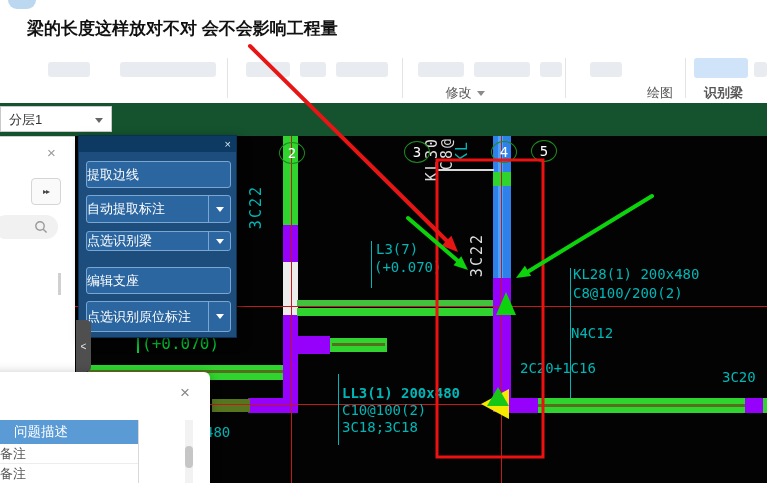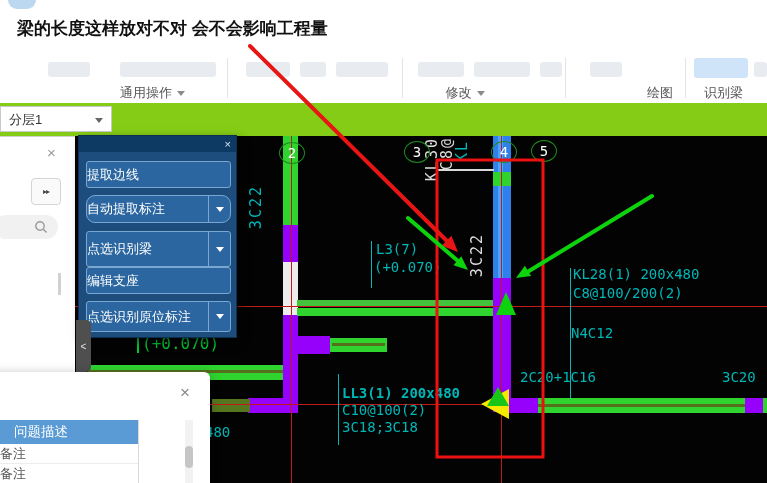--- a/index.html
+++ b/index.html
@@ -8,21 +8,21 @@
   
   .toolbar{position:absolute;left:0;top:55px;width:767px;height:48px;background:#fff;
            border-bottom:1px solid #d8d8d8;}
   .iblob{position:absolute;height:15px;background:#e8ecf1;border-radius:3px;}
   .iblob.hl{background:#cfe4f8;}
   .tdiv{position:absolute;top:3px;width:1px;height:40px;background:#e3e3e3;}
   .tlabel{position:absolute;top:29px;font-size:13px;color:#555;text-align:center;white-space:nowrap;}
   .caret{display:inline-block;width:0;height:0;border:4px solid transparent;
          border-top:5px solid #8a8a8a;margin-left:5px;position:relative;top:3px;}
   
-  .layerbar{position:absolute;left:0;top:103px;width:767px;height:33px;background:#84cc16;
+  .layerbar{position:absolute;left:0;top:103px;width:767px;height:33px;background:#14532d;
             border-bottom:1px solid #cfcfcf;}
   .combo{position:absolute;left:0;top:3px;width:112px;height:26px;background:#fff;
          border:1px solid #c9c9c9;font-size:13px;color:#333;line-height:26px;padding-left:8px;box-sizing:border-box;}
   .combo .caret{position:absolute;right:8px;top:11px;border-top-color:#666;}
   
   .canvas{position:absolute;left:75px;top:136px;width:692px;height:347px;background:#030303;overflow:hidden;}
   .axis{position:absolute;background:#c11a1a;z-index:2;}
   .shape{position:absolute;z-index:1;}
   .mk{position:absolute;z-index:3;width:0;height:0;}
   .cad{position:absolute;z-index:4;font-family:"DejaVu Sans Mono",monospace;font-size:14px;
@@ -59,21 +59,21 @@
   .dialog{position:absolute;left:-30px;top:372px;width:240px;height:130px;background:#fff;border-radius:6px;
           box-shadow:0 2px 12px rgba(0,0,0,.28);z-index:20;}
   .dlg-close{position:absolute;left:206px;top:12px;width:18px;height:18px;color:#888;font-size:17px;line-height:18px;text-align:center;}
   .dlg-list{position:absolute;left:0;top:48px;width:168px;border-right:1px solid #d9d9d9;}
   .dlg-row{height:19px;line-height:19px;font-size:13px;color:#555;background:#fff;
            border-bottom:1px solid #ececec;padding-left:30px;overflow:hidden;white-space:nowrap;}
   .dlg-row.sel{height:24px;line-height:24px;background:#5b9bd5;color:#fff;padding-left:44px;font-size:13.5px;border-bottom:none;}
   .dlg-scroll{position:absolute;left:215px;top:48px;width:8px;height:82px;background:#f2f2f2;}
   .dlg-thumb{position:absolute;left:0;top:26px;width:8px;height:22px;background:#c6c6c6;border-radius:4px;}
   .overlay{position:absolute;left:0;top:0;z-index:60;pointer-events:none;}
-  .title{position:absolute;left:17px;top:17px;font-size:17px;font-weight:700;color:#111;}
+  .title{position:absolute;left:27px;top:17px;font-size:17px;font-weight:700;color:#111;}
   .appicon{position:absolute;left:8px;top:0;width:28px;height:9px;background:#bcd7f0;border-radius:0 0 12px 12px;}
 </style>
 </head>
 <body>
 
 <div class="page">
 
   <div class="appicon"></div>
   <div class="title">梁的长度这样放对不对 会不会影响工程量</div>
 
@@ -86,24 +86,23 @@
     <div class="iblob" style="left:418px;top:7px;width:46px;"></div>
     <div class="iblob" style="left:474px;top:7px;width:56px;"></div>
     <div class="iblob" style="left:540px;top:7px;width:22px;"></div>
     <div class="iblob" style="left:590px;top:7px;width:32px;"></div>
     <div class="iblob hl" style="left:694px;top:3px;width:54px;height:20px;"></div>
     <div class="iblob" style="left:754px;top:7px;width:13px;"></div>
     <div class="tdiv" style="left:227px;"></div>
     <div class="tdiv" style="left:402px;"></div>
     <div class="tdiv" style="left:565px;"></div>
     <div class="tdiv" style="left:685px;"></div>
-    <div class="tlabel" style="left:100px;width:105px;"><span>通用操作</span><span class="caret"></span></div>
     <div class="tlabel" style="left:430px;width:70px;"><span>修改</span><span class="caret"></span></div>
     <div class="tlabel" style="left:636px;width:48px;"><span>绘图</span></div>
-    <div class="tlabel" style="left:696px;width:55px;"><span>识别梁</span></div>
+    <div class="tlabel" style="left:696px;width:55px;font-weight:bold;"><span>识别梁</span></div>
   </div>
 
   <div class="layerbar">
     <div class="combo">
       <span>分层1</span>
       <span class="caret"></span>
     </div>
   </div>
 
   <div class="sb-close">×</div>
@@ -172,21 +171,21 @@
 
     <div class="leader" style="left:296px;top:105px;height:47px;"></div>
     <div class="cad" style="left:301px;top:105px;">L3(7)</div>
     <div class="cad" style="left:299px;top:123px;">(+0.070)</div>
 
     <div class="leader" style="left:495px;top:132px;height:130px;"></div>
     <div class="cad" style="left:498px;top:130px;">KL28(1) 200x480</div>
     <div class="cad" style="left:498px;top:149px;">C8@100/200(2)</div>
     <div class="cad" style="left:496px;top:189px;">N4C12</div>
 
-    <div class="cad" style="left:445px;top:233px;">2C20+1C16</div>
+    <div class="cad" style="left:445px;top:224px;">2C20+1C16</div>
     <div class="cad" style="left:647px;top:233px;">3C20</div>
 
     <div class="leader" style="left:263px;top:238px;height:71px;"></div>
     <div class="cad" style="left:267px;top:249px;font-weight:bold;">LL3(1) 200x480</div>
     <div class="cad" style="left:267px;top:266px;">C10@100(2)</div>
     <div class="cad" style="left:267px;top:283px;">3C18;3C18</div>
 
     <div class="cad" style="left:130px;top:288px;">480</div>
 
     <div class="shape" style="left:62px;top:199px;width:2px;height:18px;background:#00cc33;z-index:4;"></div>
@@ -197,27 +196,27 @@
       <span>&lt;</span>
     </div>
 
   <div class="tool-panel">
     <div class="tp-header">
       <span class="tp-close">×</span>
     </div>
     <div class="tp-btn" style="top:25px;height:27px;">
       <span class="lbl">提取边线</span>
     </div>
-    <div class="tp-btn" style="top:59px;height:28px;border-radius:9px;">
+    <div class="tp-btn" style="top:59px;height:28px;">
       <span class="lbl">自动提取标注</span>
       <span class="tp-arrow">
           <span class="caret"></span>
         </span>
     </div>
-    <div class="tp-btn" style="top:95px;height:36px;">
+    <div class="tp-btn" style="top:95px;height:20px;">
       <span class="lbl">点选识别梁</span>
       <span class="tp-arrow">
           <span class="caret"></span>
         </span>
     </div>
     <div class="tp-btn" style="top:131px;height:27px;">
       <span class="lbl">编辑支座</span>
     </div>
     <div class="tp-btn" style="top:165px;height:31px;">
       <span class="lbl">点选识别原位标注</span>

